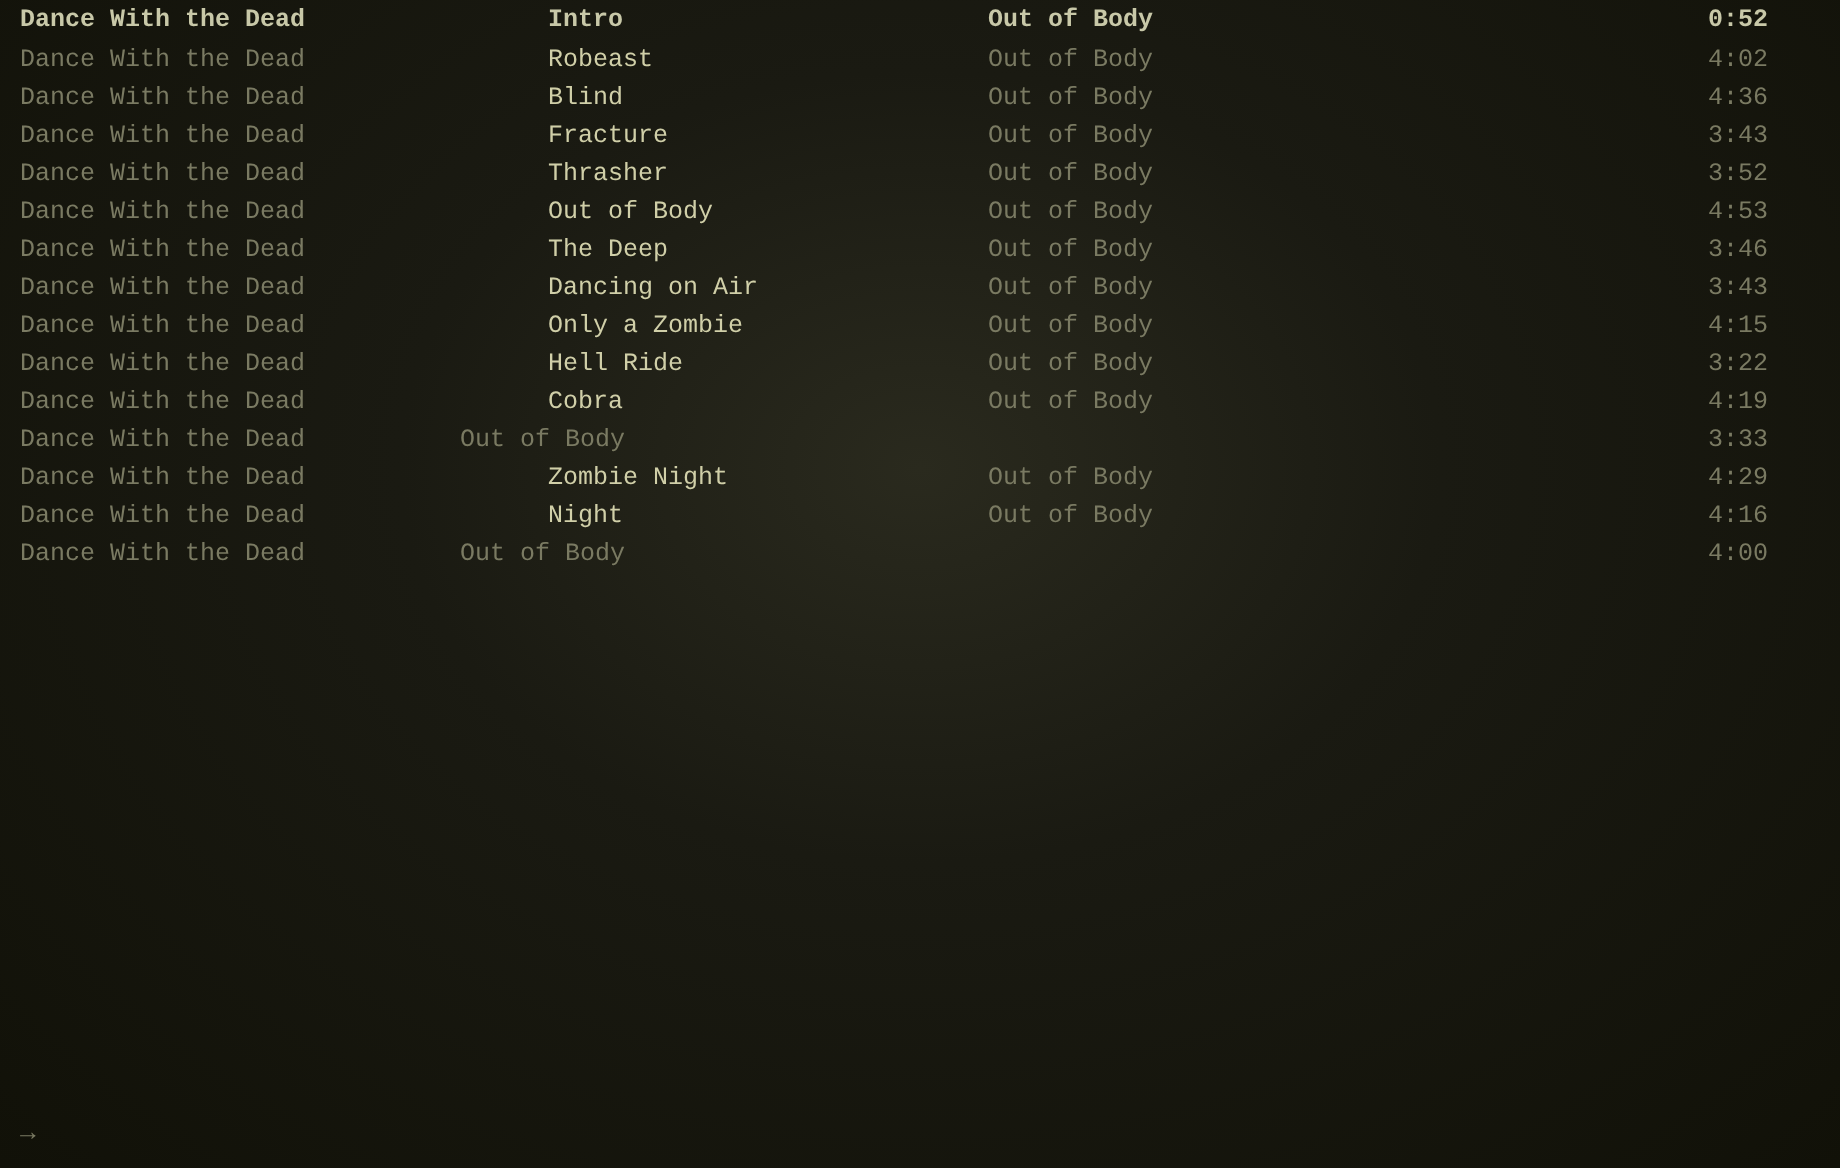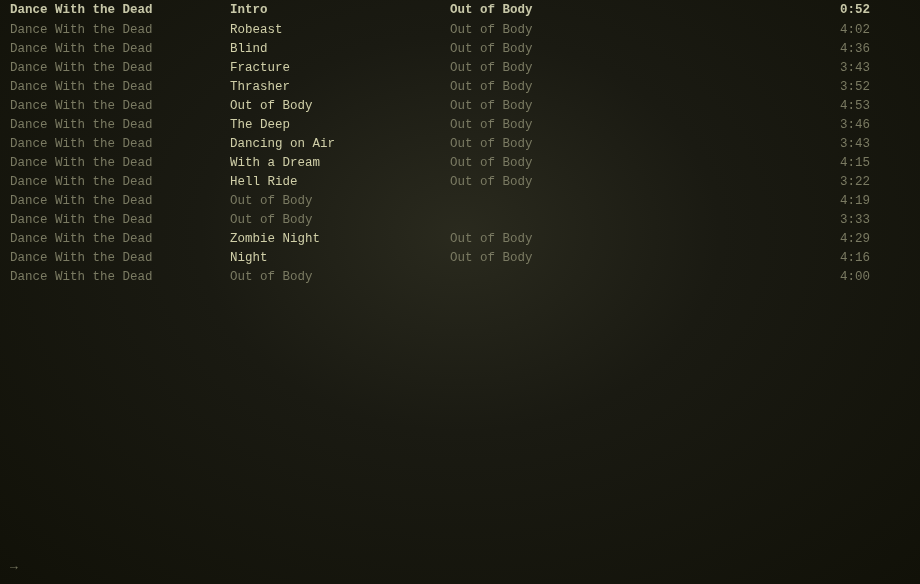--- a/index.html
+++ b/index.html
@@ -21,21 +21,21 @@
     }
 
     .track-list {
       padding: 0;
       width: 100%;
     }
 
     .track-row {
       display: flex;
       align-items: center;
-      padding: 2px 20px 2px 10px;
+      padding: 2px 6px 2px 10px;
       height: 19px;
       cursor: default;
     }
 
     .track-row.header {
       color: #c8c8a8;
       font-weight: bold;
       margin-bottom: 1px;
     }
 
@@ -48,20 +48,21 @@
 
     .track-row.header .col-artist {
       color: #c8c8a8;
     }
 
     .col-title {
       width: 220px;
       flex-shrink: 0;
       color: #d0cfa8;
       font-size: 12.5px;
+      margin-left: 44px;
     }
 
     .track-row.header .col-title {
       color: #c8c8a8;
     }
 
     .col-album {
       flex: 1;
       color: #7a7a62;
       font-size: 12.5px;
@@ -139,32 +140,33 @@
       <span class="col-duration">3:46</span>
     </div>
     <div class="track-row">
       <span class="col-artist">Dance With the Dead</span>
       <span class="col-title">Dancing on Air</span>
       <span class="col-album">Out of Body</span>
       <span class="col-duration">3:43</span>
     </div>
     <div class="track-row">
       <span class="col-artist">Dance With the Dead</span>
-      <span class="col-title">With a Dream</span>
+      <span class="col-title">Only a Zombie</span>
       <span class="col-album">Out of Body</span>
       <span class="col-duration">4:15</span>
     </div>
     <div class="track-row">
       <span class="col-artist">Dance With the Dead</span>
       <span class="col-title">Hell Ride</span>
       <span class="col-album">Out of Body</span>
       <span class="col-duration">3:22</span>
     </div>
     <div class="track-row">
       <span class="col-artist">Dance With the Dead</span>
+      <span class="col-title">Cobra</span>
       <span class="col-album">Out of Body</span>
       <span class="col-duration">4:19</span>
     </div>
     <div class="track-row">
       <span class="col-artist">Dance With the Dead</span>
       <span class="col-album">Out of Body</span>
       <span class="col-duration">3:33</span>
     </div>
     <div class="track-row">
       <span class="col-artist">Dance With the Dead</span>

